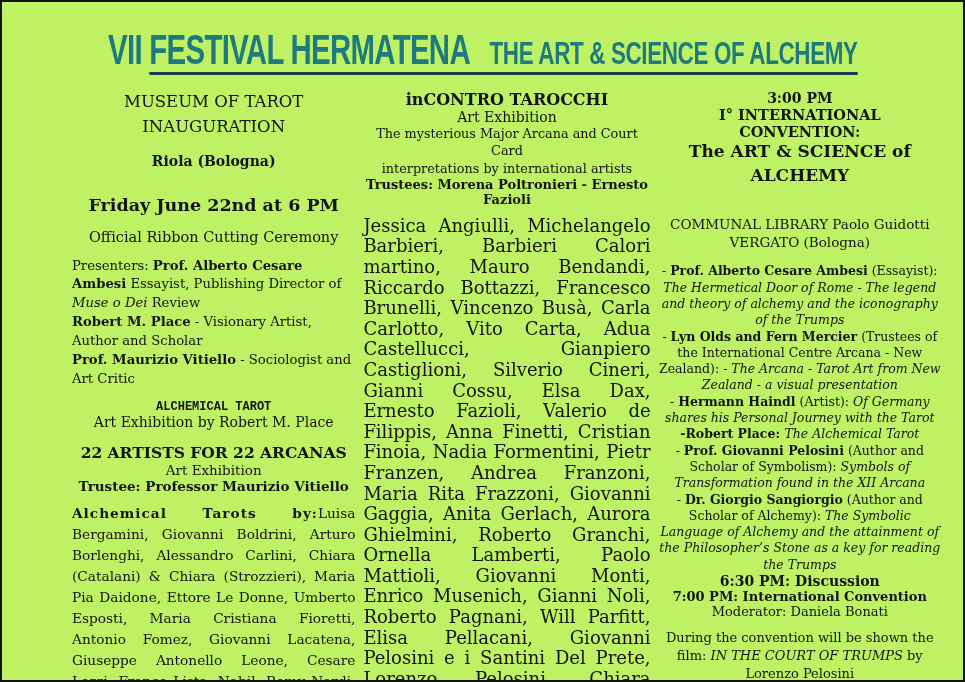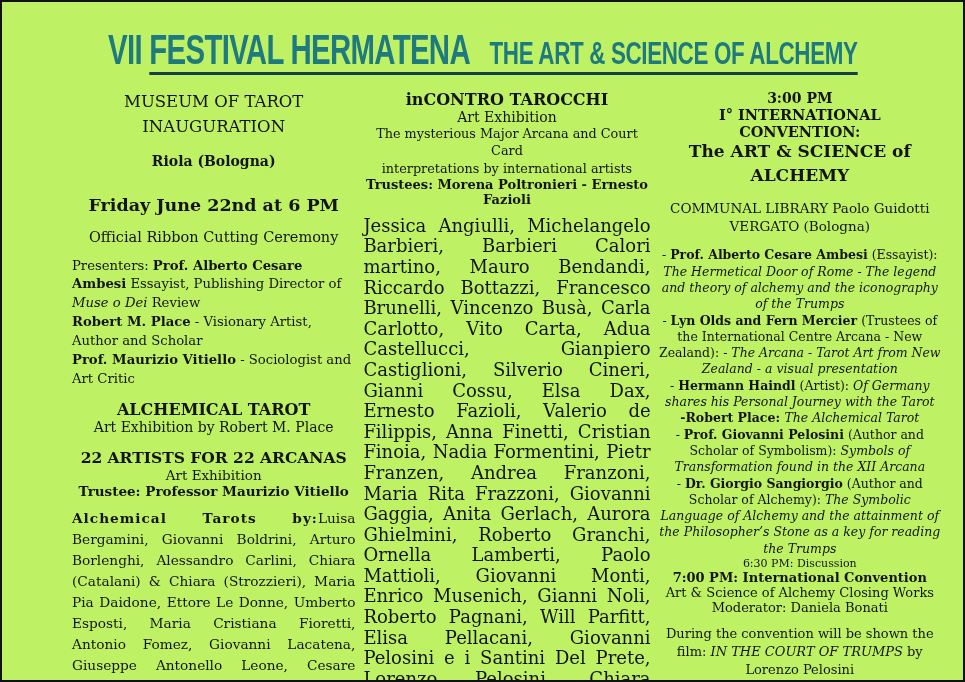--- a/index.html
+++ b/index.html
@@ -30,43 +30,43 @@
   .j { text-align:justify; }
   .b { font-weight:bold; }
   .i { font-style:italic; }
   .blk { display:block; }
   
   .museum      { font-weight:normal; font-size:16.5px; line-height:1.5; margin-bottom:13px; }
   .location    { font-weight:bold; font-size:14px; margin-bottom:26px; }
   .datetime    { font-weight:bold; font-size:17.5px; margin-bottom:14px; }
   .ceremony    { font-size:14.5px; margin-bottom:12px; }
   .presenters  { font-size:13.2px; line-height:1.43; margin-bottom:11px; }
-  .alch-title  { font-weight:bold; font-size:16px; }
+  .alch-title  { font-weight:bold; font-size:12px;font-family:Liberation Mono, monospace; }
   .alch-sub    { font-size:14px; margin-bottom:13px; }
   .a22-title   { font-weight:bold; font-size:15.5px; }
   .a22-sub     { font-size:13.5px; }
   .a22-trustee { font-weight:bold; font-size:13.5px; margin-bottom:9px; }
   .by-para     { font-size:13.7px; line-height:21px; }
   .by-para .b  { letter-spacing:1px; }
   
   .m-title    { font-weight:bold; font-size:16px; }
   .m-sub      { font-size:14px; }
   .m-desc     { font-size:12.8px; line-height:1.35; }
   .m-trustees { font-weight:bold; font-size:13px; margin-bottom:9px; }
   .m-artists  { font-size:18px; line-height:20.6px; margin-bottom:11px; }
   .m-sat      { font-family:"Liberation Sans", sans-serif; font-weight:bold; font-size:19px; }
   .m-hours    { font-weight:bold; font-size:15px; margin-bottom:13px; }
   .m-s1       { font-weight:bold; font-size:14.5px; line-height:1.4; }
   
   .r-time1    { font-weight:bold; font-size:14px; }
   .r-convlbl  { font-weight:bold; font-size:14.5px; }
-  .r-convttl  { font-weight:bold; font-size:17px; line-height:1.4; margin-bottom:11px; }
+  .r-convttl  { font-weight:bold; font-size:17px; line-height:1.4; margin-bottom:27px; }
   .r-library  { font-size:13.5px; line-height:1.4; margin:10px 0 11px 0; }
   .r-speakers { font-size:12.5px; line-height:16.3px; }
-  .r-disc     { font-weight:normal; font-size:11px; }
+  .r-disc     { font-weight:bold; font-size:14px; }
   .r-conv2    { font-weight:bold; font-size:13px; }
   .r-closing  { font-size:13px; }
   .r-mod      { font-size:13px; margin-bottom:10px; }
   .r-film     { font-size:13px; line-height:1.4; margin-bottom:14px; }
   .r-dancehead{ font-weight:bold; font-size:14px; margin-bottom:15px; }
   .r-dancettl { font-size:18px; }
 </style>
 </head>
 <body>
 
@@ -129,21 +129,20 @@
       <div class="r-speakers">
         <div><span>- </span><span class="b">Prof. Alberto Cesare Ambesi</span><span> (Essayist): </span><span class="i">The Hermetical Door of Rome - The legend and theory of alchemy and the iconography of the Trumps</span></div>
         <div><span>- </span><span class="b">Lyn Olds and Fern Mercier</span><span> (Trustees of the International Centre Arcana - New Zealand): </span><span class="i">- The Arcana - Tarot Art from New Zealand - a visual presentation</span></div>
         <div><span>- </span><span class="b">Hermann Haindl</span><span> (Artist): </span><span class="i">Of Germany shares his Personal Journey with the Tarot</span></div>
         <div><span class="b">-</span><span class="b">Robert Place</span><span class="b">: </span><span class="i">The Alchemical Tarot</span></div>
         <div><span>- </span><span class="b">Prof. Giovanni Pelosini</span><span> (Author and Scholar of Symbolism): </span><span class="i">Symbols of Transformation found in the XII Arcana</span></div>
         <div><span>- </span><span class="b">Dr. Giorgio Sangiorgio</span><span> (Author and Scholar of Alchemy): </span><span class="i">The Symbolic Language of Alchemy and the attainment of the Philosopher’s Stone as a key for reading the Trumps</span></div>
       </div>
       <div class="r-disc">6:30 PM: Discussion</div>
       <div class="r-conv2">7:00 PM: International Convention</div>
-      <div class="r-closing">Art &amp; Science of Alchemy Closing Works</div>
       <div class="r-mod">Moderator: Daniela Bonati</div>
       <div class="r-film">
         <span>During the convention will be shown the film: </span><span class="i">IN THE COURT OF TRUMPS</span><span> by Lorenzo Pelosini</span>
       </div>
       <div class="r-dancehead">
         <span class="r-dancettl">TRUMPS DANCE</span>
       </div>
 
     </div>
 

